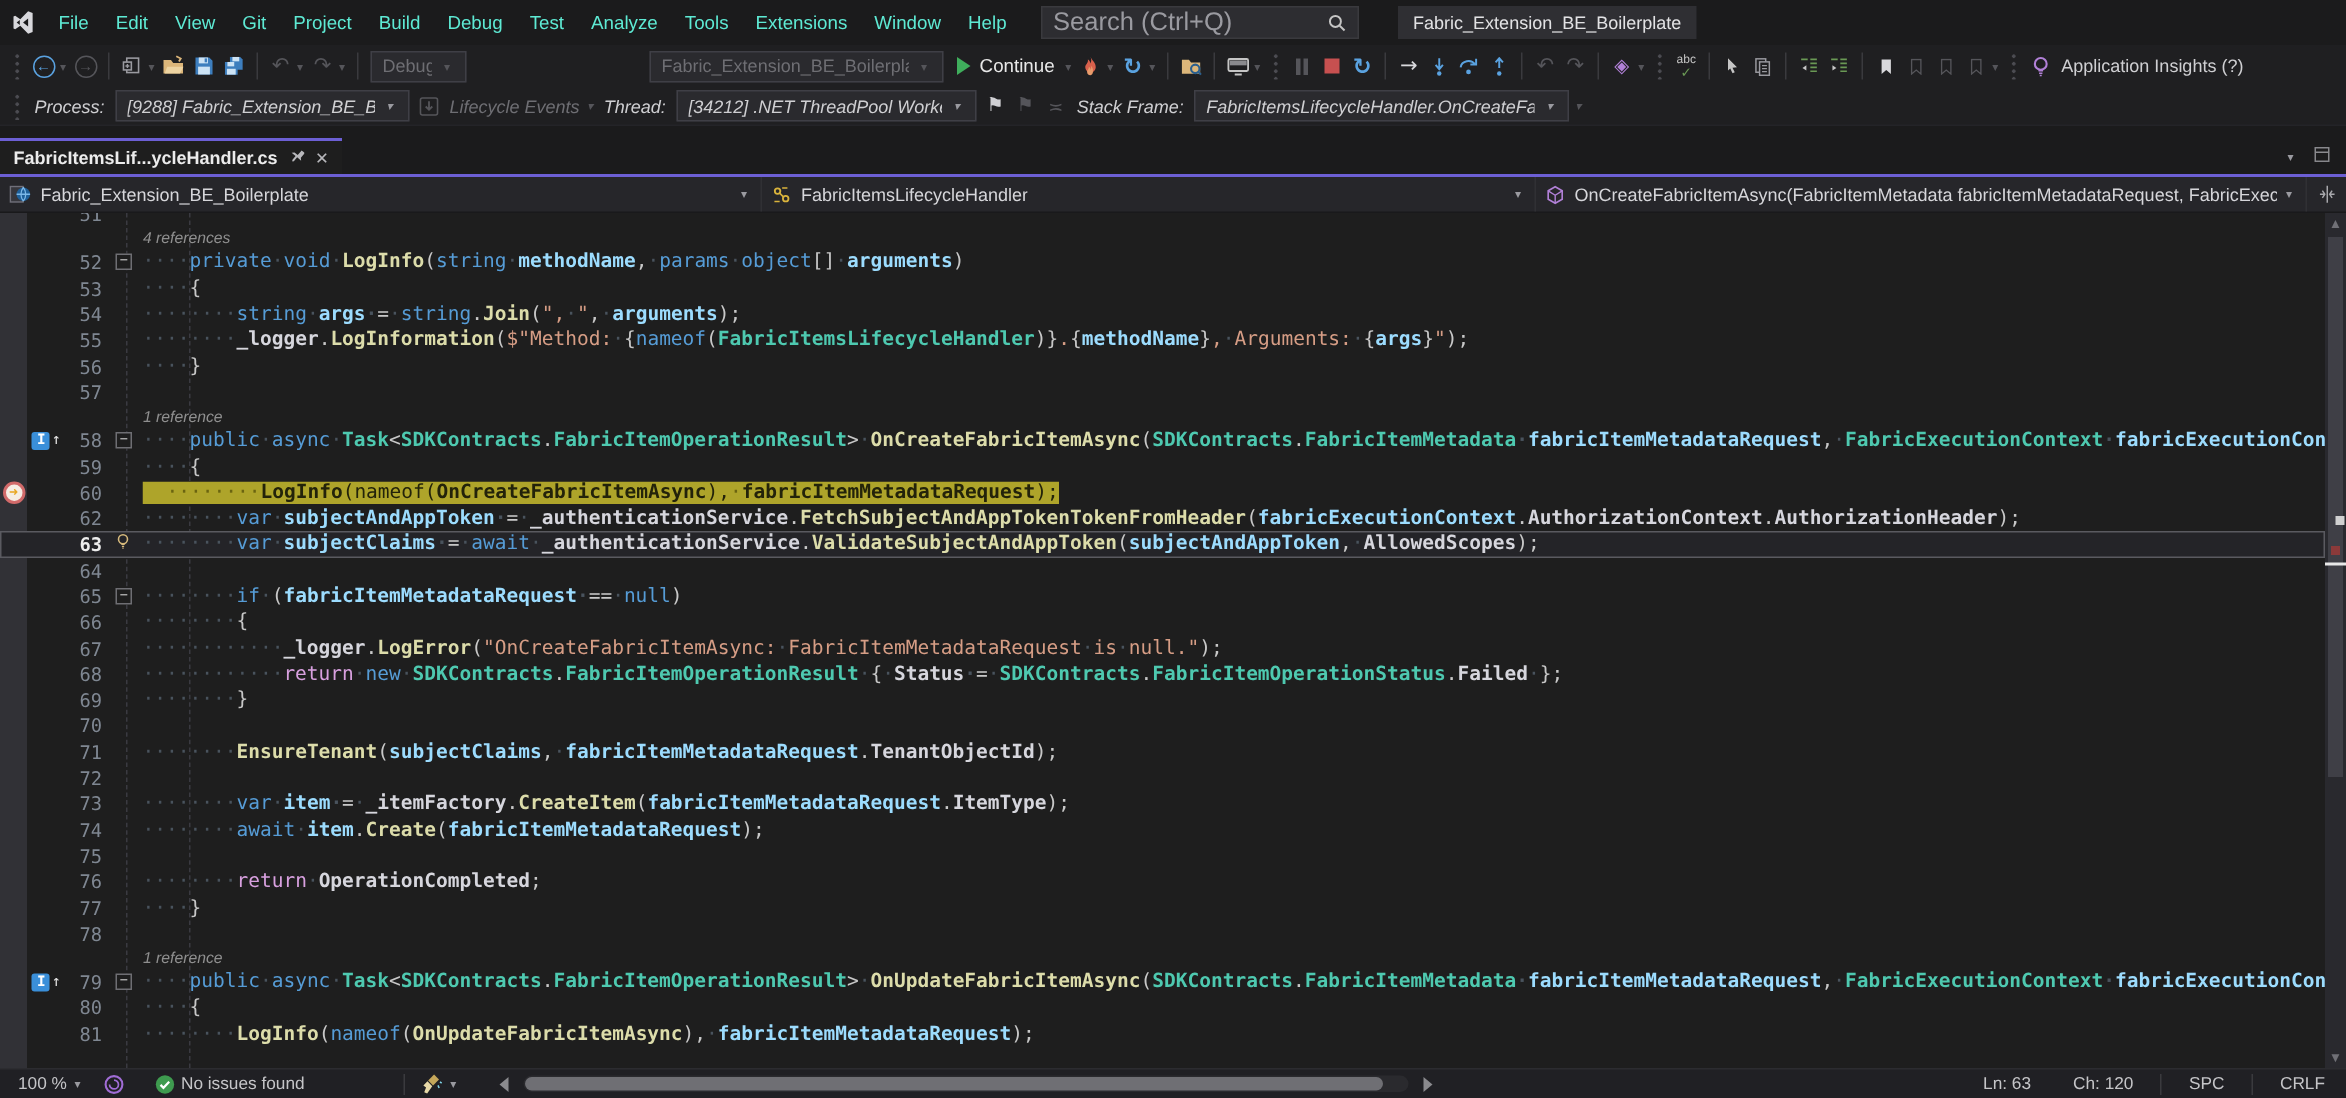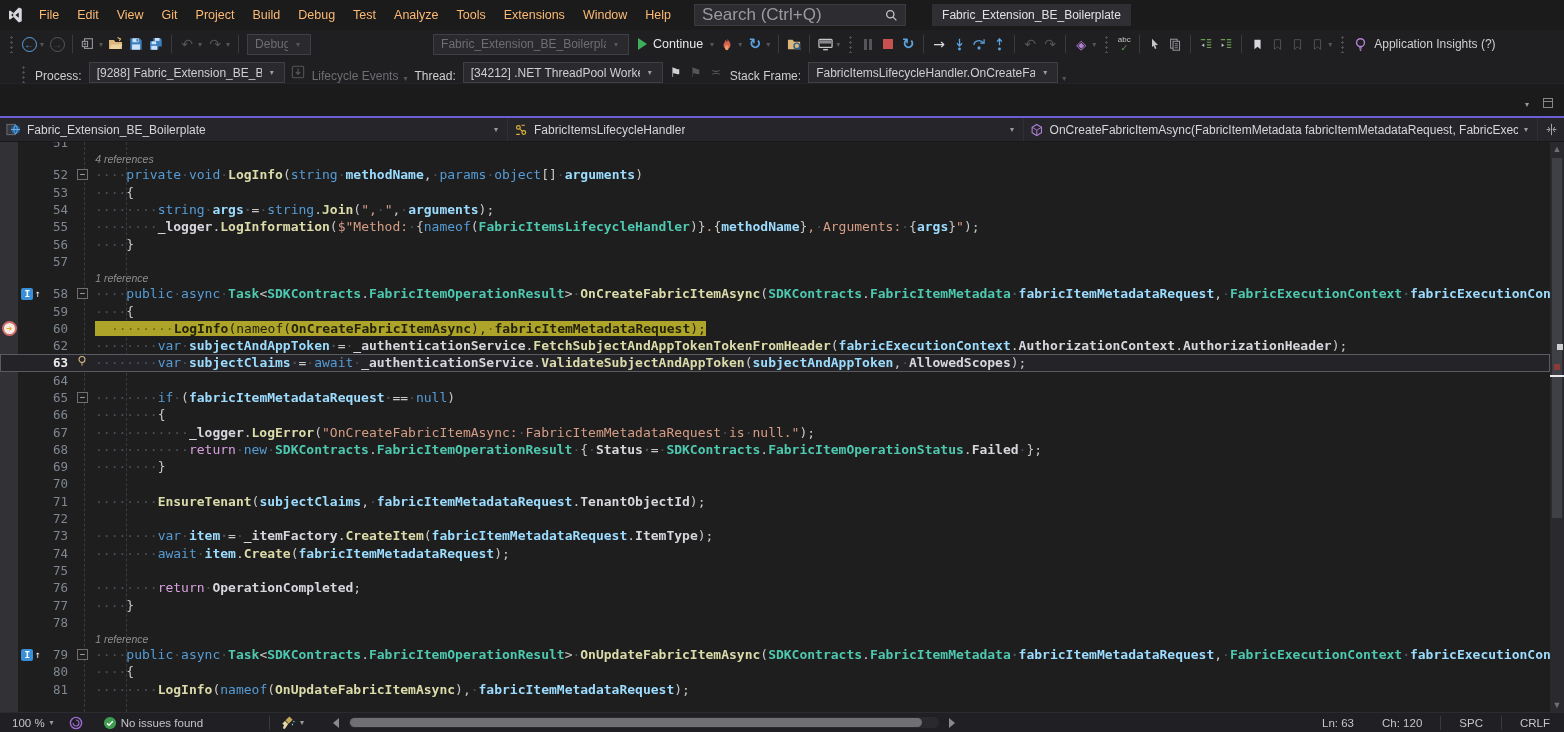--- a/index.html
+++ b/index.html
@@ -3,28 +3,28 @@
 <meta charset="utf-8">
 <style>
   * { margin:0; padding:0; box-sizing:border-box; }
   html,body { width:1564px; height:732px; overflow:hidden; background:#141414; }
   body { font-family:"Liberation Sans", sans-serif; font-size:12px; color:#CFCFD2; }
   #app { width:1564px; height:732px; display:flex; flex-direction:column; background:#1b1b1c; }
 
   
   .menubar { height:30px; display:flex; align-items:center; background:#1b1b1c; flex:none; }
   .vs-logo { width:30px; display:flex; justify-content:center; align-items:center; }
-  .menu-item { padding:0 9px; height:22px; display:flex; align-items:center; color:#fdba74; font-size:12.5px; cursor:default; }
+  .menu-item { padding:0 9px; height:22px; display:flex; align-items:center; color:#5eead4; font-size:12.5px; cursor:default; }
   .searchbox { width:212px; height:22px; margin-left:14px; background:#2d2d31; border:1px solid #3a3a3e; display:flex; align-items:center; padding:0 7px; color:#9a9aa0; }
   .searchbox span.ph { flex:1; font-size:17px; }
   .sol-badge { margin-left:26px; height:22px; background:#2f2f33; display:flex; align-items:center; padding:0 10px; color:#e2e2e4; font-size:12px; }
 
   
   .toolbar { height:28px; display:flex; align-items:center; background:#1f1f21; flex:none; padding-left:4px; }
-  .debugbar { height:26px; display:flex; align-items:flex-end; background:#1f1f21; flex:none; padding-left:16px; border-bottom:1px solid #242428; }
+  .debugbar { height:26px; display:flex; align-items:center; background:#1f1f21; flex:none; padding-left:4px; border-bottom:1px solid #242428;font-style:italic; }
   .tb-sep { width:1px; height:18px; background:#3a3a3e; margin:0 5px; flex:none; }
   .grip { width:5px; height:18px; margin:0 5px; flex:none;
           background-image:radial-gradient(circle,#4c4c52 1px,transparent 1.2px); background-size:5px 5px; }
   .tb-ico { min-width:20px; height:22px; display:flex; align-items:center; justify-content:center; flex:none; font-size:13px; }
   .caret { font-size:8px; color:#9a9aa0; margin:0 3px 0 1px; flex:none; }
   .caret.dis { color:#55555a; }
   .dd { height:21px; background:#2a2a2e; border:1px solid #3f3f46; color:#cfcfd2; font-size:12px;
         display:flex; align-items:center; padding:0 7px; margin:0 3px; flex:none; }
   .dd .caret { margin-left:auto; padding-left:8px; }
   .dd.dis { color:#6e6e73; }
@@ -380,20 +380,29 @@
       <div class="dd" style="width: 250px;">
         <span style="overflow:hidden;white-space:nowrap">FabricItemsLifecycleHandler.OnCreateFab</span>
         <span class="caret">▾</span>
       </div>
       <span class="caret dis">▾</span>
     </div>
 
   <div class="gaprow"></div>
 
   <div class="tabstrip">
+    <div class="tab">
+      <span class="tab-label">FabricItemsLif...ycleHandler.cs</span>
+      <span class="tab-ctl">
+        <svg viewBox="0 0 16 16" width="11" height="11">
+            <path d="M9 1h4v6l2 2H10v5l-1 1-1-1V9H3l2-2h4V1z" fill="#b8b8bc" transform="rotate(40 8 8)"></path>
+          </svg>
+      </span>
+      <span class="tab-ctl">✕</span>
+    </div>
     <div class="tabstrip-right">
       <span class="caret">▾</span>
       <span>
         <svg viewBox="0 0 16 16" width="12" height="12">
             <rect x="2" y="2" width="12" height="12" fill="none" stroke="#8a8a8e" stroke-width="1.3"></rect>
             <path d="M2 6h12" stroke="#8a8a8e" stroke-width="1.3"></path>
           </svg>
       </span>
     </div>
   </div>

